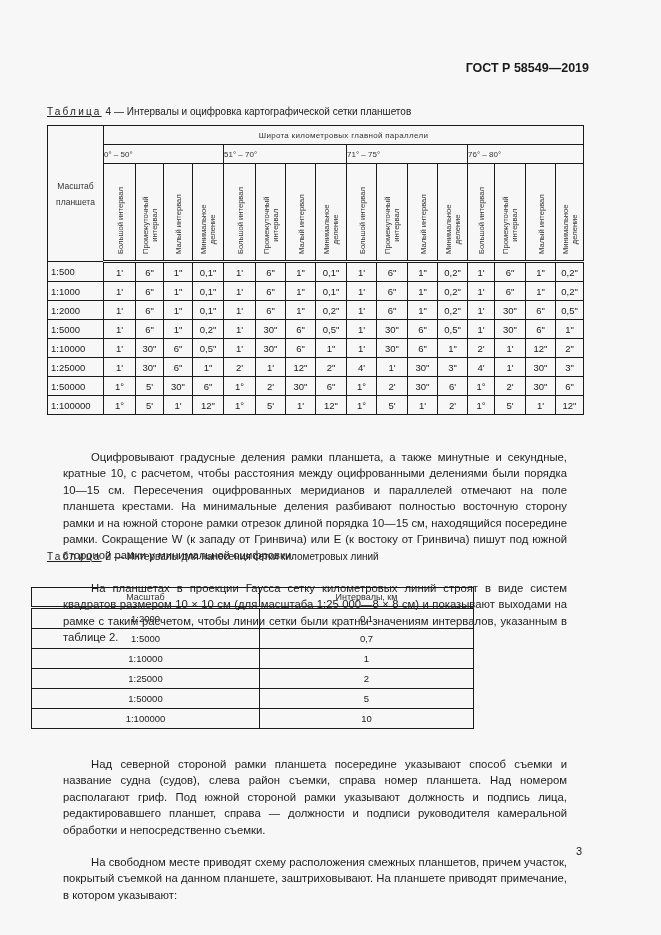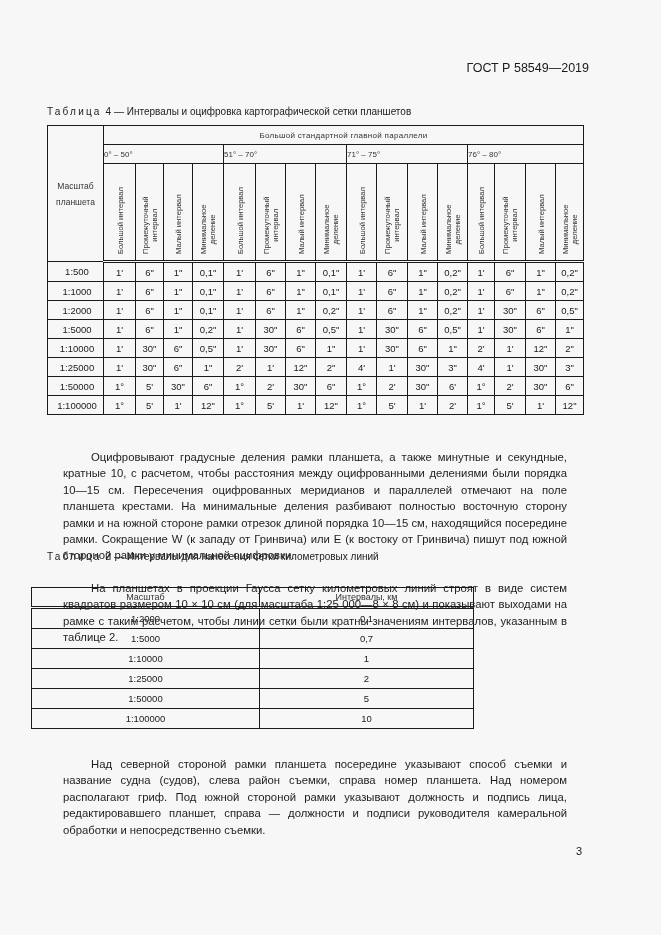--- a/index.html
+++ b/index.html
@@ -3,46 +3,46 @@
 <meta charset="utf-8">
 <style>
   html, body { margin: 0; padding: 0; }
   body {
     width: 661px; height: 935px; background: #f7f7f7;
     font-family: "Liberation Sans", sans-serif; color: #1a1a1a;
     position: relative; overflow: hidden;
   }
   .gost-code {
     position: absolute; top: 61px; right: 72px;
-    font-weight: normal; font-size: 12.5px;
+    font-weight: bold; font-size: 12.5px;
   }
   .caption {
     position: absolute; left: 47px; font-size: 10px; color: #222;
   }
-  .caption .word { letter-spacing: 2.2px; margin-right: 4px; }
+  .caption .word { letter-spacing: 2.2px; margin-right: 4px; text-decoration: underline; }
 
   table { border-collapse: collapse; position: absolute; }
   td, th { border: 1px solid #1a1a1a; padding: 0; font-weight: normal; }
 
   
   #t1 { left: 47px; top: 125px; width: 536px; table-layout: fixed; font-size: 9.5px; }
   #t1 th { font-size: 8px; color: #333; }
   #t1 .h-lat { height: 18px; text-align: center; letter-spacing: 0.3px; }
   #t1 .h-band { height: 18px; text-align: left; }
   #t1 .h-scale { text-align: center; font-size: 8.5px; line-height: 16px; }
   #t1 .h-rot { height: 96px; position: relative; }
   #t1 .h-rot span {
     position: absolute; left: 50%; bottom: 6px;
     transform-origin: left bottom; transform: rotate(-90deg) translate(0, 50%);
     white-space: nowrap; text-align: center; line-height: 9px; font-size: 7.6px;
     display: block;
   }
   #t1 thead tr:last-child th { border-bottom: 3px double #1a1a1a; }
   #t1 td { height: 18px; text-align: center; }
-  #t1 td.scale { text-align: center; padding-left: 3px; }
+  #t1 td.scale { text-align: left; padding-left: 3px; }
 
   
   #t2 { left: 31px; top: 587px; width: 442px; table-layout: fixed; font-size: 9.5px; }
   #t2 th { height: 18px; font-size: 9px; color: #333; border-bottom: 3px double #1a1a1a; }
   #t2 td { height: 19px; text-align: center; }
 
   .para {
     position: absolute; left: 47px; width: 536px;
     font-size: 11.3px; line-height: 16.4px; text-align: justify; color: #1d1d1d;
   }
@@ -74,21 +74,21 @@
       <col style="width:30px">
       <col style="width:30px">
     <col style="width:27px">
       <col style="width:31px">
       <col style="width:30px">
       <col style="width:28px">
   </colgroup>
   <thead>
     <tr>
       <th rowspan="3" class="h-scale">Масштаб планшета</th>
-      <th colspan="16" class="h-lat">Большой стандартной главной параллели</th>
+      <th colspan="16" class="h-lat">Широта километровых главной параллели</th>
     </tr>
     <tr>
       <th colspan="4" class="h-band">0° – 50°</th>
       <th colspan="4" class="h-band">51° – 70°</th>
       <th colspan="4" class="h-band">71° – 75°</th>
       <th colspan="4" class="h-band">76° – 80°</th>
     </tr>
     <tr id="t1-subheads">
         <th class="h-rot">
           <span>Большой интервал</span>
@@ -339,15 +339,16 @@
       </tr>
       <tr>
         <td>1:100000</td>
         <td>10</td>
       </tr>
     </tbody>
 </table>
 
 <div class="para" style="top:740px;">
   <p>Над северной стороной рамки планшета посередине указывают способ съемки и название судна (судов), слева район съемки, справа номер планшета. Над номером располагают гриф. Под южной стороной рамки указывают должность и подпись лица, редактировавшего планшет, справа — должности и подписи руководителя камеральной обработки и непосредственно съемки.</p>
+  <p>На свободном месте приводят схему расположения смежных планшетов, причем участок, покрытый съемкой на данном планшете, заштриховывают. На планшете приводят примечание, в котором указывают:</p>
 </div>
 
 <div class="page-number">3</div>
 
 </body></html>

